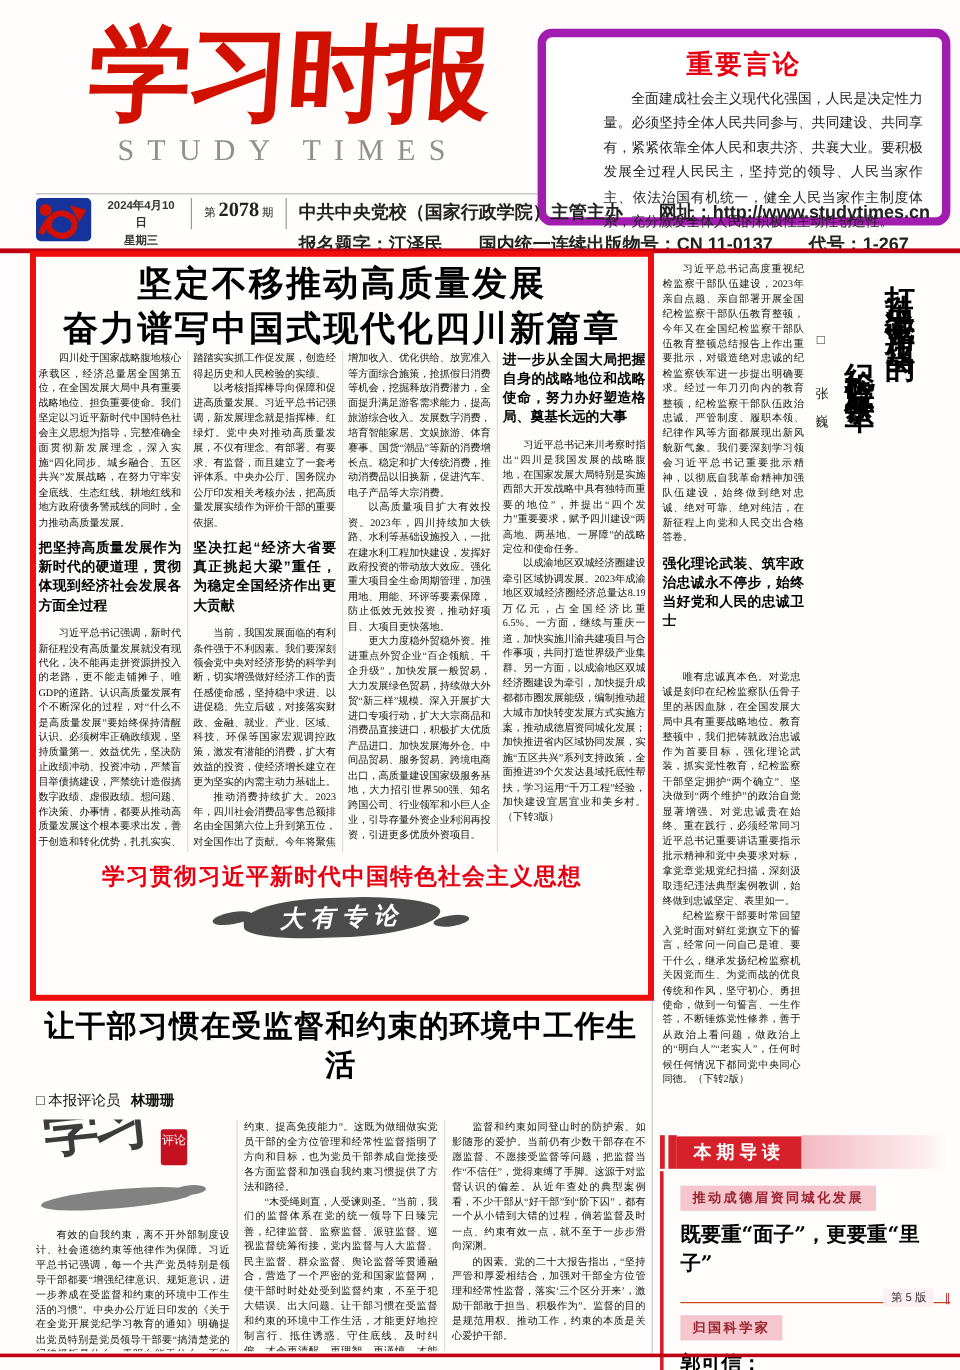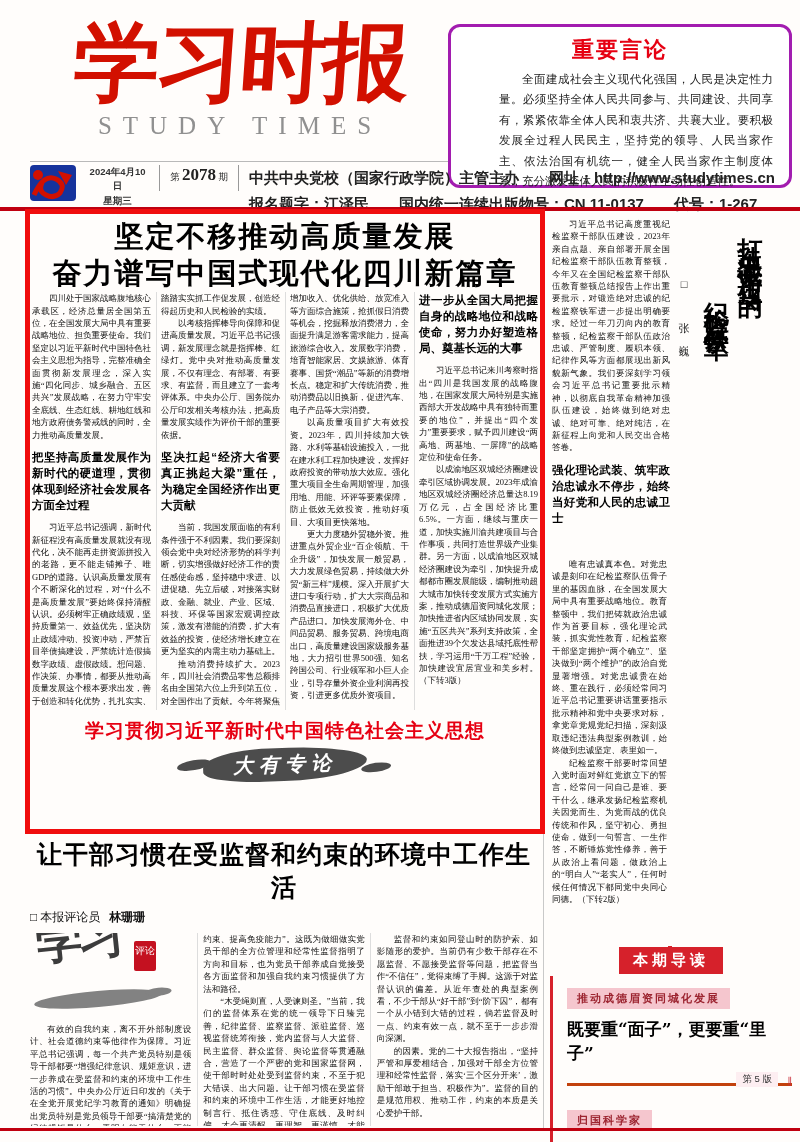--- a/index.html
+++ b/index.html
@@ -10,21 +10,21 @@
   
   .masthead { position:absolute; left:55px; top:14px; width:370px; text-align:center; }
   .masthead-title { font-size:86px; line-height:1.12; font-weight:bold; color:#d21000;
       letter-spacing:-3px; transform:skewX(-4deg); font-family:"DejaVu Serif","Liberation Serif",serif; }
   .masthead-sub { margin-top:2px; font-size:25px; color:#909090; letter-spacing:11px;
       font-family:"Liberation Serif",serif; }
   .masthead-rule { position:absolute; left:30px; top:161px; width:418px; height:1px; background:#b9b9b9; }
 
   
   .remarks { position:absolute; left:448px; top:24px; width:344px; height:164px;
-      border:3px solid #a21caf; border-radius:12px; padding:8px 16px 6px; background:#fff; }
+      border:7px solid #a21caf; border-radius:12px; padding:8px 16px 6px; background:#fff; }
   .remarks-title { text-align:center; color:#e60012; font-weight:bold; font-size:22px;
       font-family:"Liberation Sans","DejaVu Sans",sans-serif; letter-spacing:2px; }
   .remarks-body { margin-top:4px; font-size:11.5px; line-height:1.78; text-align:justify;
       text-indent:2em; color:#1c1c1c;margin-left:32px; }
 
   
   .infobar { position:absolute; left:30px; top:165px; width:745px; height:40px;
       display:flex; gap:10px; }
   .paper-logo { width:46px; height:36px; background:#16339c; border-radius:4px; position:relative; flex:0 0 auto; }
   .datebox { text-align:center; font-size:9.5px; font-weight:bold; color:#333; line-height:1.5;
@@ -71,32 +71,32 @@
       margin:60px 4px 0 6px; font-family:"Liberation Sans",sans-serif; }
   .ra-title { writing-mode:vertical-rl; font-size:25px; font-weight:bold; letter-spacing:7px;
       line-height:1.35; font-family:"DejaVu Serif",serif; margin-left:4px; color:#000; }
   .ra-title .tline { display:block; }
   .ra-title .tline2 { margin-top:64px; }
   .mc2 { margin-top:10px; height:374px; column-count:2; column-gap:10px; column-rule:1px solid #ddd;
       font-size:8.5px; line-height:12.4px; text-align:justify; column-fill:auto; overflow:hidden; }
 
   
   .guide { position:absolute; left:550px; top:946px; width:242px; }
-  .guide-head { display:flex; align-items:center; height:28px;flex-direction:column; }
+  .guide-head { display:flex; align-items:center; height:28px; }
   .ghbar { width:4px; height:28px; background:#d6212b; margin-right:3px; }
   .ghbar2 { width:7px; height:28px; background:#d6212b; margin-right:0; }
   .ghbox { background:#d6212b; color:#fff; font-weight:bold; font-size:15px; letter-spacing:4px;
       padding:4px 14px; font-family:"Liberation Sans",sans-serif; }
   .ghtail { flex:1; height:28px; background:linear-gradient(90deg,#f3b9c2,#fdeef1 85%,#fff); }
   .guide-body { border-left:3px solid #d6212b; margin-top:2px; padding:12px 0 10px 14px; }
   .gtag { display:inline-block; background:#f5c6ce; color:#9c2430; font-weight:bold; font-size:11px;
       letter-spacing:2px; padding:3px 10px; font-family:"Liberation Sans",sans-serif; }
   .gtitle { font-size:17px; font-weight:bold; margin:9px 0 6px; font-family:"DejaVu Serif",serif;
       line-height:1.4; color:#000; }
-  .gline { position:relative; border-bottom:3px solid #c2410c; height:14px; margin-bottom:24px; }
+  .gline { position:relative; border-bottom:1px solid #c2410c; height:14px; margin-bottom:10px; }
   .gpage { position:absolute; right:14px; bottom:-4px; font-size:9.5px; color:#333; background:#fdeef1;
       padding:1px 6px; font-family:"Liberation Sans",sans-serif; }
   .gslash { position:absolute; right:0; bottom:-4px; color:#c9303c; font-size:10px; }
 
   
   .commentary { position:absolute; left:30px; top:838px; width:508px; height:288px; overflow:hidden; }
   .cm-headline { text-align:center; font-size:25px; font-weight:bold; letter-spacing:1px;
       font-family:"DejaVu Serif",serif; color:#000; }
   .cm-byline { text-align:left; font-size:12px; margin:5px 0 7px; }
   .cm-byline b { margin-left:6px; }

